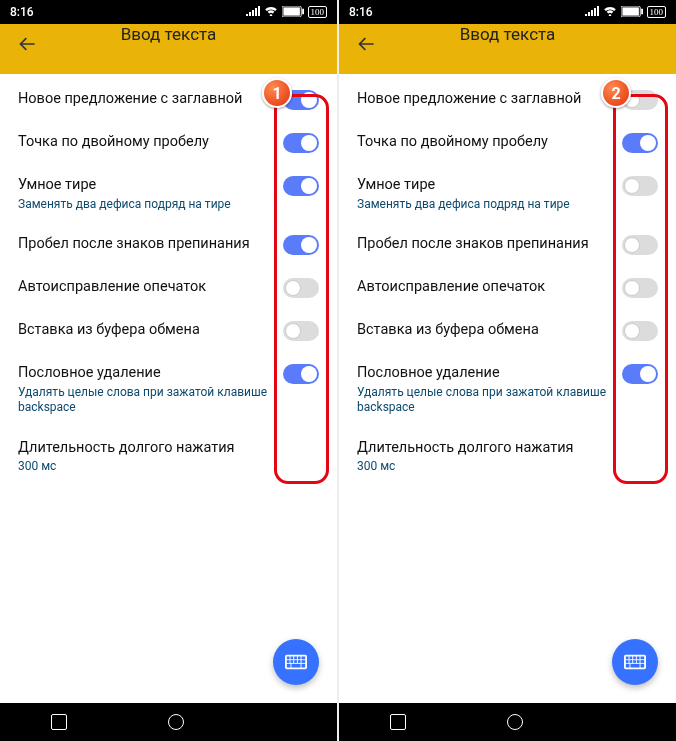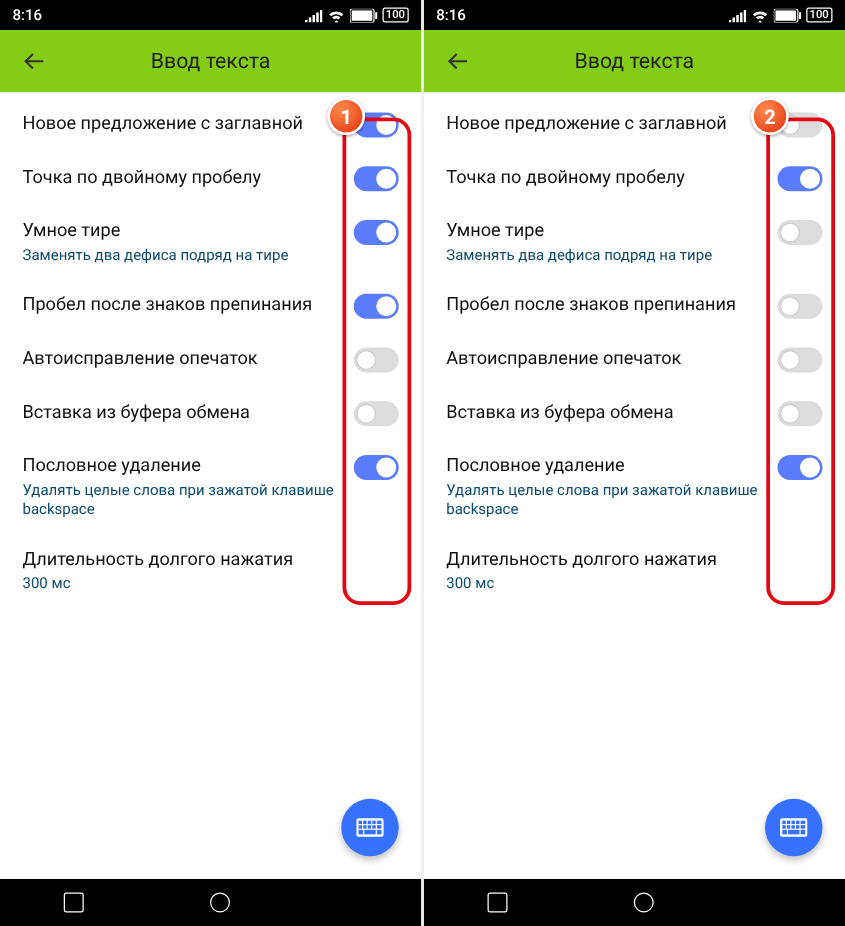--- a/index.html
+++ b/index.html
@@ -26,21 +26,21 @@
     height: 24px;
     background: #000;
     color: #fff;
     display: flex;
     align-items: center;
     justify-content: space-between;
     padding: 0 10px;
     font-size: 12px;
     font-weight: 500;
   }
-  .status-right { display: flex; align-items: flex-end; gap: 4px; }
+  .status-right { display: flex; align-items: flex-start; gap: 4px; font-family: Liberation Serif, serif; }
   .status-right svg { display: block; }
   .navbar-bottom {
     height: 38px;
     background: #000;
     display: flex;
     align-items: center;
     justify-content: space-around;
   }
   .navbar-bottom .shape { width: 16px; height: 16px; border: 1.5px solid #fff; }
   .nav-square { border-radius: 2px; }
@@ -48,23 +48,22 @@
   .nav-tri {
     width: 0 !important; height: 0 !important;
     border: none !important;
     border-top: 8px solid transparent;
     border-bottom: 8px solid transparent;
     border-right: 13px solid #fff;
   }
   .appbar {
     height: 50px;
     display: flex;
-    align-items: center;
     padding: 0 8px;
-    background: #84cc16;
+    background: #eab308;
     position: relative;
   }
   .back-btn {
     width: 40px; height: 40px;
     display: flex; align-items: center; justify-content: center;
   }
   .app-title {
     font-size: 17px;
     color: #222;
     position: absolute;

